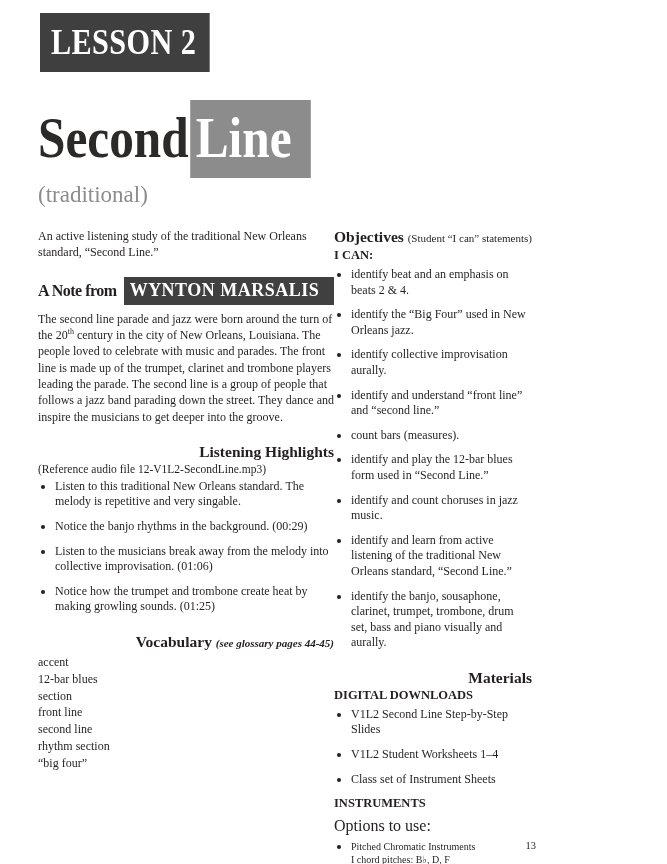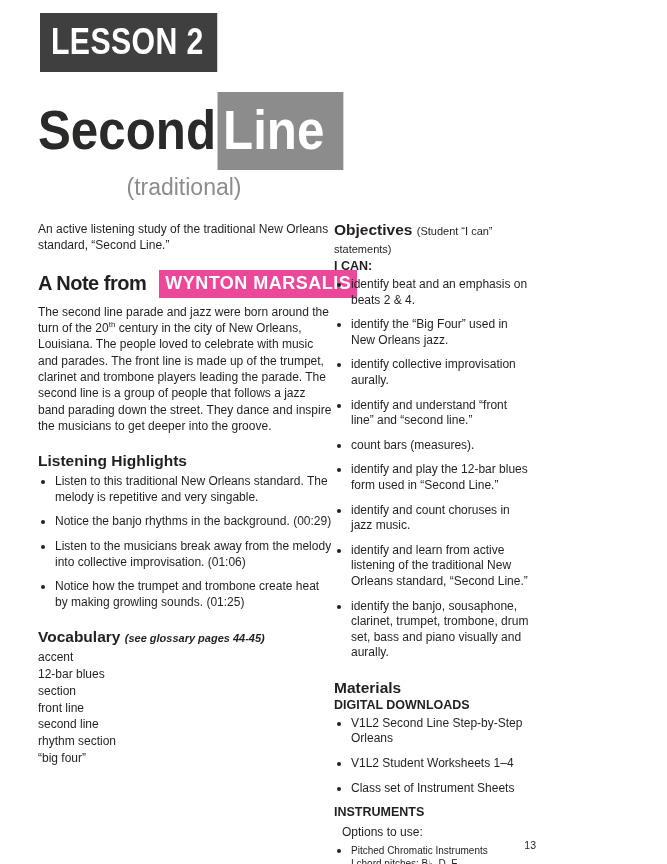--- a/index.html
+++ b/index.html
@@ -3,58 +3,58 @@
 <meta charset="utf-8">
 <style>
   * { box-sizing: border-box; }
   html, body { margin: 0; padding: 0; }
   body {
     width: 667px; height: 864px;
     background: #ffffff;
     font-family: "Liberation Sans", sans-serif;
     color: #231f20;
   }
-  .page { position: relative; width: 564px; height: 864px; overflow: hidden; }
+  .page { position: relative; width: 564px; height: 864px; overflow: hidden; font-family: Liberation Serif, serif; }
 
   
   .lesson-badge {
     display: inline-block;
     margin: 13px 0 0 40px;
     background: #3f3f3f;
     color: #ffffff;
     font-weight: bold;
     font-size: 36px;
     line-height: 1;
     padding: 11px 16px 12px 13px;
     transform: scaleX(0.84);
     transform-origin: left top;
     letter-spacing: 0.5px;
   }
 
   
-  .title-wrap { margin: 20px 0 0 38px; width: 300px; }
+  .title-wrap { margin: 28px 0 0 38px; width: 300px; }
   .title-row {
     display: inline-flex;
     align-items: stretch;
     transform: scaleX(0.88);
     transform-origin: left top;
     font-weight: bold;
     font-size: 56px;
     line-height: 1;
     white-space: nowrap;
   }
   .title-black { color: #2b2a29; padding: 10px 2px 12px 0; }
   .title-box {
     background: #8c8c8c;
     color: #ffffff;
     padding: 10px 22px 12px 6px;
   }
   .subtitle {
     width: 292px;
-    text-align: center;
+    text-align: left;
     color: #8c8c8c;
     font-size: 23px;
     margin: 4px 0 4px 38px;
   }
 
   
   .columns {
     display: flex;
     margin: 20px 32px 0 38px;
   }
@@ -65,40 +65,41 @@
   sup { font-size: 8px; }
 
   
   .note-heading {
     display: flex;
     align-items: center;
     margin: 16px 0 6px;
   }
   .note-heading-prefix {
     font-weight: bold;
-    font-size: 20px;
+    font-size: 16px;
     letter-spacing: -0.5px;
     white-space: nowrap;
-    padding-right: 13px;
+    padding-right: 7px;
   }
   .note-heading-name {
     flex: 1;
-    background: #ec4899;
+    background: #404040;
     color: #ffffff;
     font-weight: bold;
     font-size: 18px;
     letter-spacing: 0.5px;
     padding: 3px 6px 4px;
     white-space: nowrap;
   }
 
   .section-heading {
     font-size: 15.5px;
     font-weight: bold;
     margin: 18px 0 2px;
+    text-align: right;
   }
   .section-heading .heading-note {
     font-size: 11px;
     font-weight: normal;
   }
   .section-heading .heading-note.italic { font-style: italic; font-weight: bold; margin-top: 16px; }
 
   .ref-line { font-size: 11.5px; margin: 0 0 2px; }
 
   ul.bullets {
@@ -108,21 +109,21 @@
   ul.bullets li {
     font-size: 12px;
     line-height: 1.3;
     margin-bottom: 9px;
   }
 
   .vocab-list { margin-top: 3px; }
   .vocab-item { font-size: 12px; line-height: 1.4; }
 
   .subheading-bold { font-size: 12.5px; font-weight: bold; margin: 1px 0 2px; }
-  .options-label { font-size: 12px; margin: 6px 8px 2px; }
+  .options-label { font-size: 16px; margin: 6px 0 2px; }
 
   .instr-subline { font-size: 10px; line-height: 1.3; }
 
   .page-number {
     position: absolute;
     right: 28px;
     bottom: 13px;
     font-size: 10.5px;
     color: #231f20;
   }
@@ -151,20 +152,21 @@
       <p class="body-text">An active listening study of the traditional New Orleans standard, “Second Line.”</p>
 
       <div class="note-heading">
         <span class="note-heading-prefix">A Note from</span>
         <span class="note-heading-name">WYNTON MARSALIS</span>
       </div>
 
       <p class="body-text"><span>The second line parade and jazz were born around the turn of the 20</span><sup>th</sup><span> century in the city of New Orleans, Louisiana. The people loved to celebrate with music and parades. The front line is made up of the trumpet, clarinet and trombone players leading the parade. The second line is a group of people that follows a jazz band parading down the street. They dance and inspire the musicians to get deeper into the groove.</span></p>
 
       <h3 class="section-heading">Listening Highlights</h3>
+      <p class="ref-line">(Reference audio file 12-V1L2-SecondLine.mp3)</p>
       <ul class="bullets">
         <li>Listen to this traditional New Orleans standard. The melody is repetitive and very singable.</li>
         <li>Notice the banjo rhythms in the background. (00:29)</li>
         <li>Listen to the musicians break away from the melody into collective improvisation. (01:06)</li>
         <li>Notice how the trumpet and trombone create heat by making growling sounds. (01:25)</li>
       </ul>
 
       <h3 class="section-heading">
         <span>Vocabulary</span>
         <span class="heading-note italic">(see glossary pages 44-45)</span>
@@ -196,21 +198,21 @@
         <li>count bars (measures).</li>
         <li>identify and play the 12-bar blues form used in “Second Line.”</li>
         <li>identify and count choruses in jazz music.</li>
         <li>identify and learn from active listening of the traditional New Orleans standard, “Second Line.”</li>
         <li>identify the banjo, sousaphone, clarinet, trumpet, trombone, drum set, bass and piano visually and aurally.</li>
       </ul>
 
       <h3 class="section-heading" style="margin-bottom:0;">Materials</h3>
       <div class="subheading-bold">DIGITAL DOWNLOADS</div>
       <ul class="bullets">
-        <li>V1L2 Second Line Step-by-Step Orleans</li>
+        <li>V1L2 Second Line Step-by-Step Slides</li>
         <li>V1L2 Student Worksheets 1–4</li>
         <li>Class set of Instrument Sheets</li>
       </ul>
 
       <div class="subheading-bold">INSTRUMENTS</div>
       <div class="options-label">Options to use:</div>
       <ul class="bullets">
         <li>
           <div class="instr-subline">Pitched Chromatic Instruments</div>
           <div class="instr-subline">I chord pitches: B♭, D, F</div>

